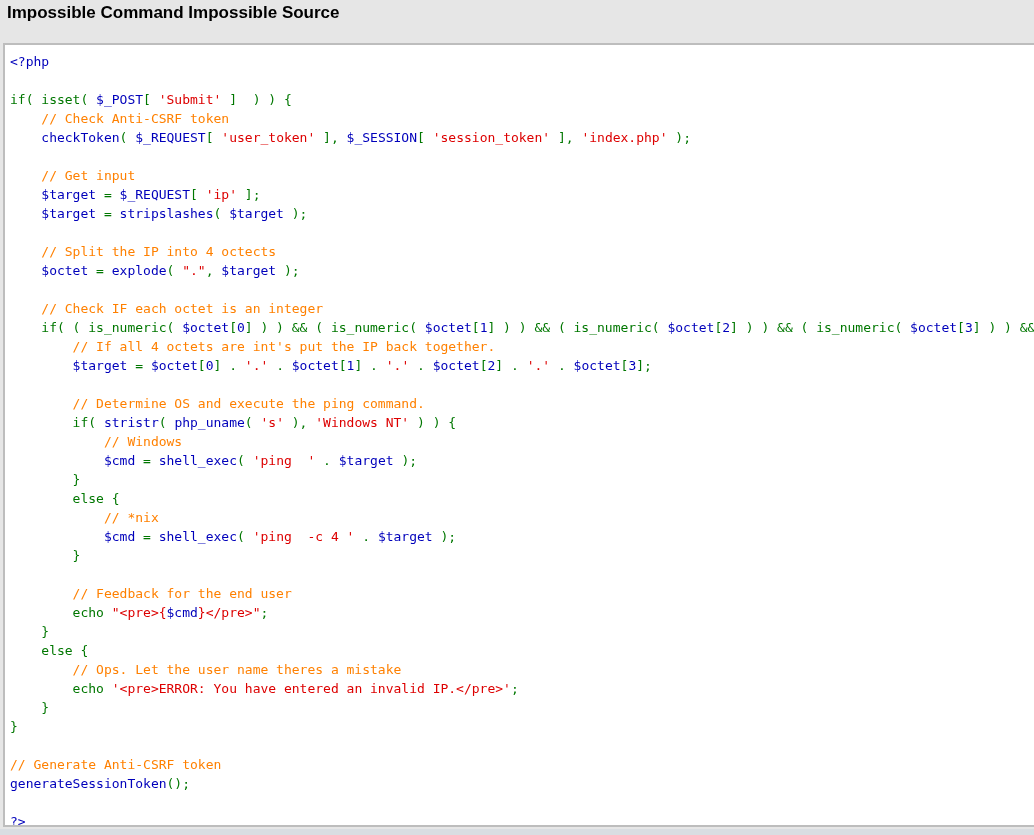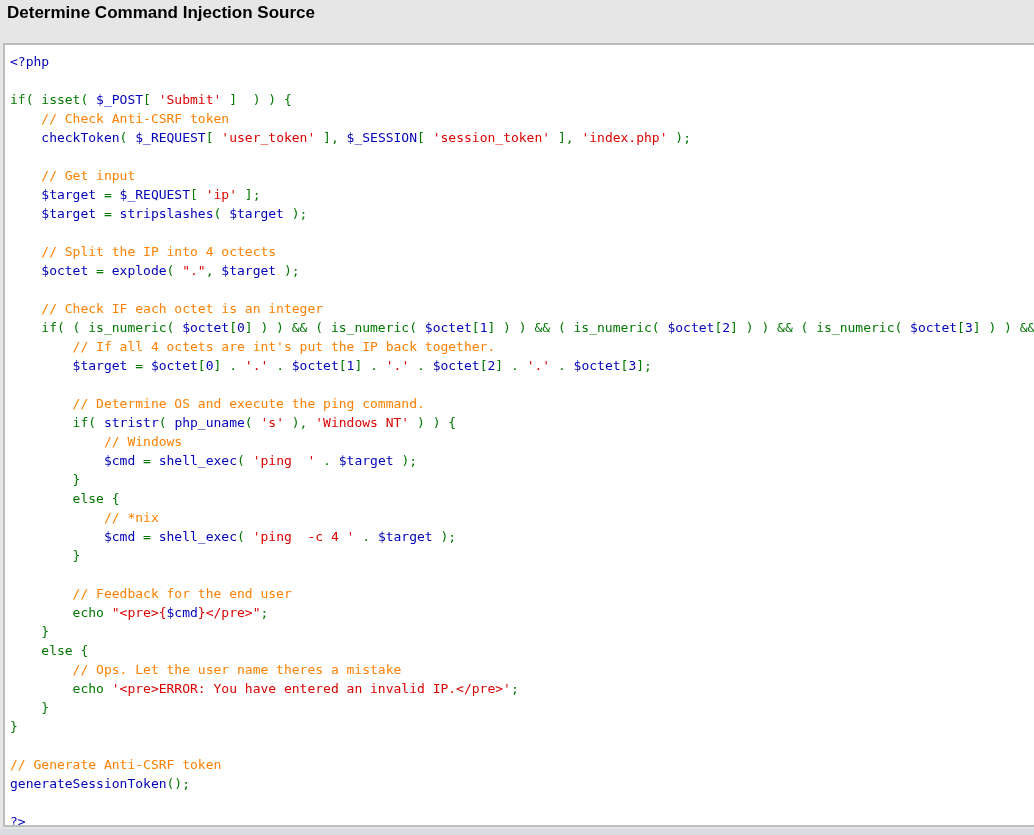--- a/index.html
+++ b/index.html
@@ -46,19 +46,19 @@
   .bottom-strip{
     position:absolute;
     left:0;bottom:0;
     width:1034px;height:6px;
     background:var(--strip);
   }
 </style>
 </head>
 <body>
 
-<h1 class="page-title">Determine Command Injection Source</h1>
+<h1 class="page-title">Impossible Command Impossible Source</h1>
 
 <div class="codebox">
   <div class="code"><div class="code-line"><span style="color: rgb(0, 0, 187);">&lt;?php</span></div><div class="code-line"></div><div class="code-line"><span style="color: rgb(0, 119, 0);">if( isset( </span><span style="color: rgb(0, 0, 187);">$_POST</span><span style="color: rgb(0, 119, 0);">[ </span><span style="color: rgb(221, 0, 0);">'Submit'</span><span style="color: rgb(0, 119, 0);"> ]  ) ) {</span></div><div class="code-line"><span style="color: rgb(255, 128, 0);">    // Check Anti-CSRF token</span></div><div class="code-line"><span style="color: rgb(0, 0, 187);">    checkToken</span><span style="color: rgb(0, 119, 0);">( </span><span style="color: rgb(0, 0, 187);">$_REQUEST</span><span style="color: rgb(0, 119, 0);">[ </span><span style="color: rgb(221, 0, 0);">'user_token'</span><span style="color: rgb(0, 119, 0);"> ], </span><span style="color: rgb(0, 0, 187);">$_SESSION</span><span style="color: rgb(0, 119, 0);">[ </span><span style="color: rgb(221, 0, 0);">'session_token'</span><span style="color: rgb(0, 119, 0);"> ], </span><span style="color: rgb(221, 0, 0);">'index.php'</span><span style="color: rgb(0, 119, 0);"> );</span></div><div class="code-line"></div><div class="code-line"><span style="color: rgb(255, 128, 0);">    // Get input</span></div><div class="code-line"><span style="color: rgb(0, 0, 187);">    $target</span><span style="color: rgb(0, 119, 0);"> = </span><span style="color: rgb(0, 0, 187);">$_REQUEST</span><span style="color: rgb(0, 119, 0);">[ </span><span style="color: rgb(221, 0, 0);">'ip'</span><span style="color: rgb(0, 119, 0);"> ];</span></div><div class="code-line"><span style="color: rgb(0, 0, 187);">    $target</span><span style="color: rgb(0, 119, 0);"> = </span><span style="color: rgb(0, 0, 187);">stripslashes</span><span style="color: rgb(0, 119, 0);">( </span><span style="color: rgb(0, 0, 187);">$target</span><span style="color: rgb(0, 119, 0);"> );</span></div><div class="code-line"></div><div class="code-line"><span style="color: rgb(255, 128, 0);">    // Split the IP into 4 octects</span></div><div class="code-line"><span style="color: rgb(0, 0, 187);">    $octet</span><span style="color: rgb(0, 119, 0);"> = </span><span style="color: rgb(0, 0, 187);">explode</span><span style="color: rgb(0, 119, 0);">( </span><span style="color: rgb(221, 0, 0);">"."</span><span style="color: rgb(0, 119, 0);">, </span><span style="color: rgb(0, 0, 187);">$target</span><span style="color: rgb(0, 119, 0);"> );</span></div><div class="code-line"></div><div class="code-line"><span style="color: rgb(255, 128, 0);">    // Check IF each octet is an integer</span></div><div class="code-line"><span style="color: rgb(0, 119, 0);">    if( ( is_numeric( </span><span style="color: rgb(0, 0, 187);">$octet</span><span style="color: rgb(0, 119, 0);">[</span><span style="color: rgb(0, 0, 187);">0</span><span style="color: rgb(0, 119, 0);">] ) ) &amp;&amp; ( is_numeric( </span><span style="color: rgb(0, 0, 187);">$octet</span><span style="color: rgb(0, 119, 0);">[</span><span style="color: rgb(0, 0, 187);">1</span><span style="color: rgb(0, 119, 0);">] ) ) &amp;&amp; ( is_numeric( </span><span style="color: rgb(0, 0, 187);">$octet</span><span style="color: rgb(0, 119, 0);">[</span><span style="color: rgb(0, 0, 187);">2</span><span style="color: rgb(0, 119, 0);">] ) ) &amp;&amp; ( is_numeric( </span><span style="color: rgb(0, 0, 187);">$octet</span><span style="color: rgb(0, 119, 0);">[</span><span style="color: rgb(0, 0, 187);">3</span><span style="color: rgb(0, 119, 0);">] ) ) &amp;&amp; ( sizeof( </span></div><div class="code-line"><span style="color: rgb(255, 128, 0);">        // If all 4 octets are int's put the IP back together.</span></div><div class="code-line"><span style="color: rgb(0, 0, 187);">        $target</span><span style="color: rgb(0, 119, 0);"> = </span><span style="color: rgb(0, 0, 187);">$octet</span><span style="color: rgb(0, 119, 0);">[</span><span style="color: rgb(0, 0, 187);">0</span><span style="color: rgb(0, 119, 0);">] . </span><span style="color: rgb(221, 0, 0);">'.'</span><span style="color: rgb(0, 119, 0);"> . </span><span style="color: rgb(0, 0, 187);">$octet</span><span style="color: rgb(0, 119, 0);">[</span><span style="color: rgb(0, 0, 187);">1</span><span style="color: rgb(0, 119, 0);">] . </span><span style="color: rgb(221, 0, 0);">'.'</span><span style="color: rgb(0, 119, 0);"> . </span><span style="color: rgb(0, 0, 187);">$octet</span><span style="color: rgb(0, 119, 0);">[</span><span style="color: rgb(0, 0, 187);">2</span><span style="color: rgb(0, 119, 0);">] . </span><span style="color: rgb(221, 0, 0);">'.'</span><span style="color: rgb(0, 119, 0);"> . </span><span style="color: rgb(0, 0, 187);">$octet</span><span style="color: rgb(0, 119, 0);">[</span><span style="color: rgb(0, 0, 187);">3</span><span style="color: rgb(0, 119, 0);">];</span></div><div class="code-line"></div><div class="code-line"><span style="color: rgb(255, 128, 0);">        // Determine OS and execute the ping command.</span></div><div class="code-line"><span style="color: rgb(0, 119, 0);">        if( </span><span style="color: rgb(0, 0, 187);">stristr</span><span style="color: rgb(0, 119, 0);">( </span><span style="color: rgb(0, 0, 187);">php_uname</span><span style="color: rgb(0, 119, 0);">( </span><span style="color: rgb(221, 0, 0);">'s'</span><span style="color: rgb(0, 119, 0);"> ), </span><span style="color: rgb(221, 0, 0);">'Windows NT'</span><span style="color: rgb(0, 119, 0);"> ) ) {</span></div><div class="code-line"><span style="color: rgb(255, 128, 0);">            // Windows</span></div><div class="code-line"><span style="color: rgb(0, 0, 187);">            $cmd</span><span style="color: rgb(0, 119, 0);"> = </span><span style="color: rgb(0, 0, 187);">shell_exec</span><span style="color: rgb(0, 119, 0);">( </span><span style="color: rgb(221, 0, 0);">'ping  '</span><span style="color: rgb(0, 119, 0);"> . </span><span style="color: rgb(0, 0, 187);">$target</span><span style="color: rgb(0, 119, 0);"> );</span></div><div class="code-line"><span style="color: rgb(0, 119, 0);">        }</span></div><div class="code-line"><span style="color: rgb(0, 119, 0);">        else {</span></div><div class="code-line"><span style="color: rgb(255, 128, 0);">            // *nix</span></div><div class="code-line"><span style="color: rgb(0, 0, 187);">            $cmd</span><span style="color: rgb(0, 119, 0);"> = </span><span style="color: rgb(0, 0, 187);">shell_exec</span><span style="color: rgb(0, 119, 0);">( </span><span style="color: rgb(221, 0, 0);">'ping  -c 4 '</span><span style="color: rgb(0, 119, 0);"> . </span><span style="color: rgb(0, 0, 187);">$target</span><span style="color: rgb(0, 119, 0);"> );</span></div><div class="code-line"><span style="color: rgb(0, 119, 0);">        }</span></div><div class="code-line"></div><div class="code-line"><span style="color: rgb(255, 128, 0);">        // Feedback for the end user</span></div><div class="code-line"><span style="color: rgb(0, 119, 0);">        echo </span><span style="color: rgb(221, 0, 0);">"&lt;pre&gt;{</span><span style="color: rgb(0, 0, 187);">$cmd</span><span style="color: rgb(221, 0, 0);">}&lt;/pre&gt;"</span><span style="color: rgb(0, 119, 0);">;</span></div><div class="code-line"><span style="color: rgb(0, 119, 0);">    }</span></div><div class="code-line"><span style="color: rgb(0, 119, 0);">    else {</span></div><div class="code-line"><span style="color: rgb(255, 128, 0);">        // Ops. Let the user name theres a mistake</span></div><div class="code-line"><span style="color: rgb(0, 119, 0);">        echo </span><span style="color: rgb(221, 0, 0);">'&lt;pre&gt;ERROR: You have entered an invalid IP.&lt;/pre&gt;'</span><span style="color: rgb(0, 119, 0);">;</span></div><div class="code-line"><span style="color: rgb(0, 119, 0);">    }</span></div><div class="code-line"><span style="color: rgb(0, 119, 0);">}</span></div><div class="code-line"></div><div class="code-line"><span style="color: rgb(255, 128, 0);">// Generate Anti-CSRF token</span></div><div class="code-line"><span style="color: rgb(0, 0, 187);">generateSessionToken</span><span style="color: rgb(0, 119, 0);">();</span></div><div class="code-line"></div><div class="code-line"><span style="color: rgb(0, 0, 187);">?&gt;</span></div></div>
 </div>
 
 <div class="bottom-strip"></div>
 
 </body></html>

